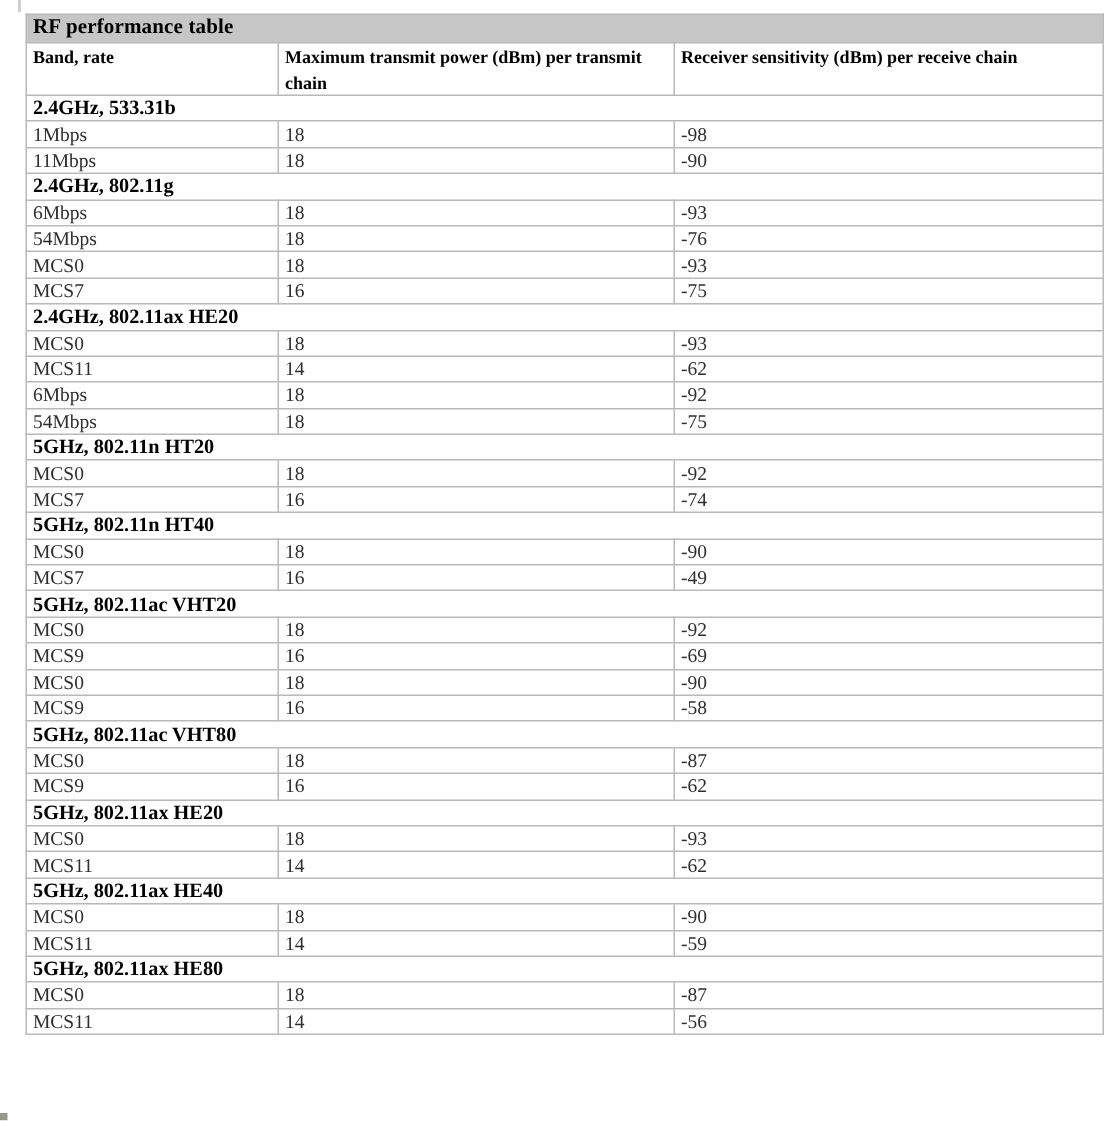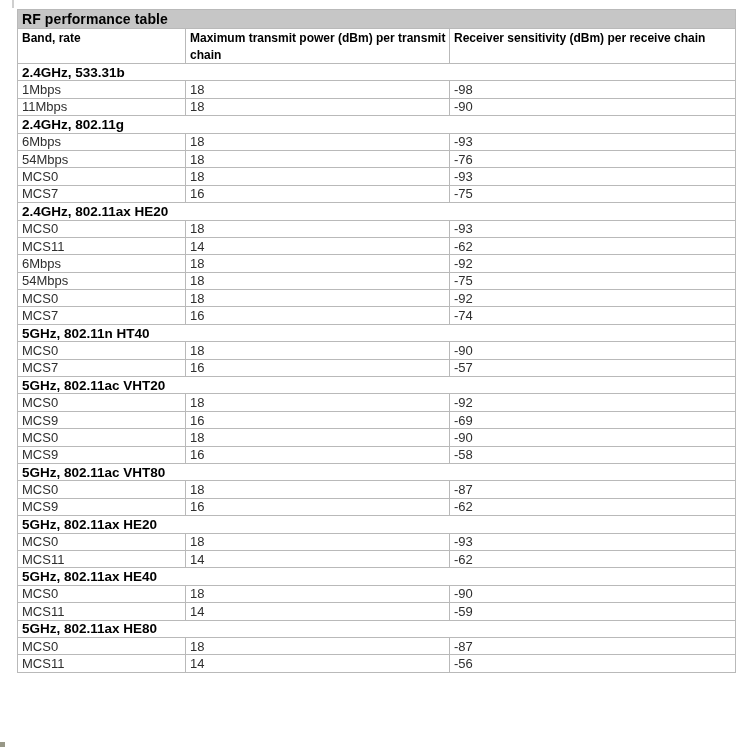--- a/index.html
+++ b/index.html
@@ -15,20 +15,21 @@
     font-family: "Liberation Sans", sans-serif;
     -webkit-font-smoothing: antialiased;
   }
   .rf-table {
     position: absolute;
     left: 17px;
     top: 9px;
     width: 718px;
     border-collapse: collapse;
     table-layout: fixed;
+    font-family: Liberation Serif, serif;
   }
   .rf-table th, .rf-table td {
     border: 1px solid var(--border, #b9b9b9);
     padding: 0 2px 0 4px;
     text-align: left;
     overflow: hidden;
   }
   .title-row th {
     background: var(--title-bg, #c6c6c6);
     color: var(--text, #000000);
@@ -153,20 +154,23 @@
       <tr class="data-row">
         <td>6Mbps</td>
         <td>18</td>
         <td>-92</td>
       </tr>
       <tr class="data-row">
         <td>54Mbps</td>
         <td>18</td>
         <td>-75</td>
       </tr>
+      <tr class="section-row">
+        <td colspan="3">5GHz, 802.11n HT20</td>
+      </tr>
       <tr class="data-row">
         <td>MCS0</td>
         <td>18</td>
         <td>-92</td>
       </tr>
       <tr class="data-row">
         <td>MCS7</td>
         <td>16</td>
         <td>-74</td>
       </tr>
@@ -174,21 +178,21 @@
         <td colspan="3">5GHz, 802.11n HT40</td>
       </tr>
       <tr class="data-row">
         <td>MCS0</td>
         <td>18</td>
         <td>-90</td>
       </tr>
       <tr class="data-row">
         <td>MCS7</td>
         <td>16</td>
-        <td>-57</td>
+        <td>-49</td>
       </tr>
       <tr class="section-row">
         <td colspan="3">5GHz, 802.11ac VHT20</td>
       </tr>
       <tr class="data-row">
         <td>MCS0</td>
         <td>18</td>
         <td>-92</td>
       </tr>
       <tr class="data-row">

